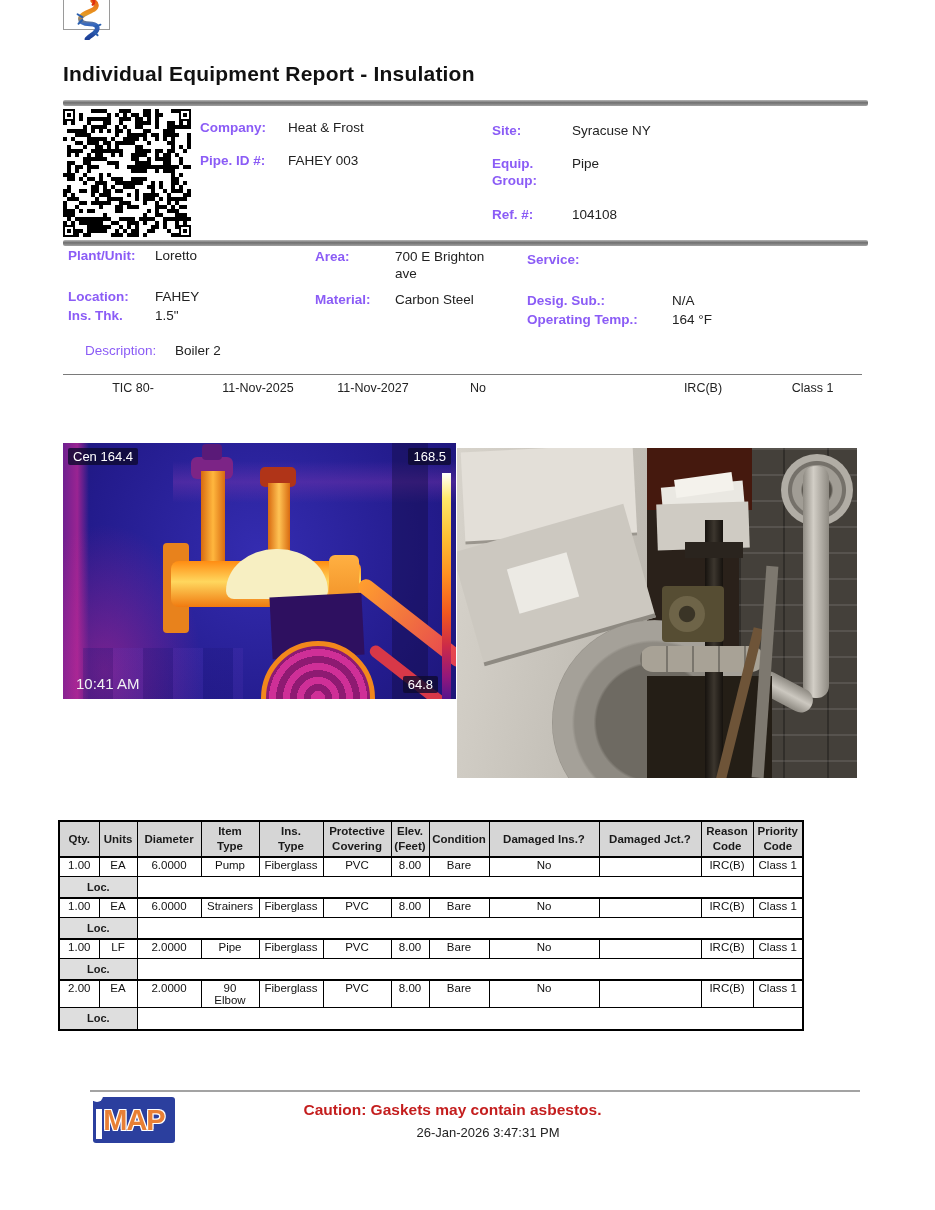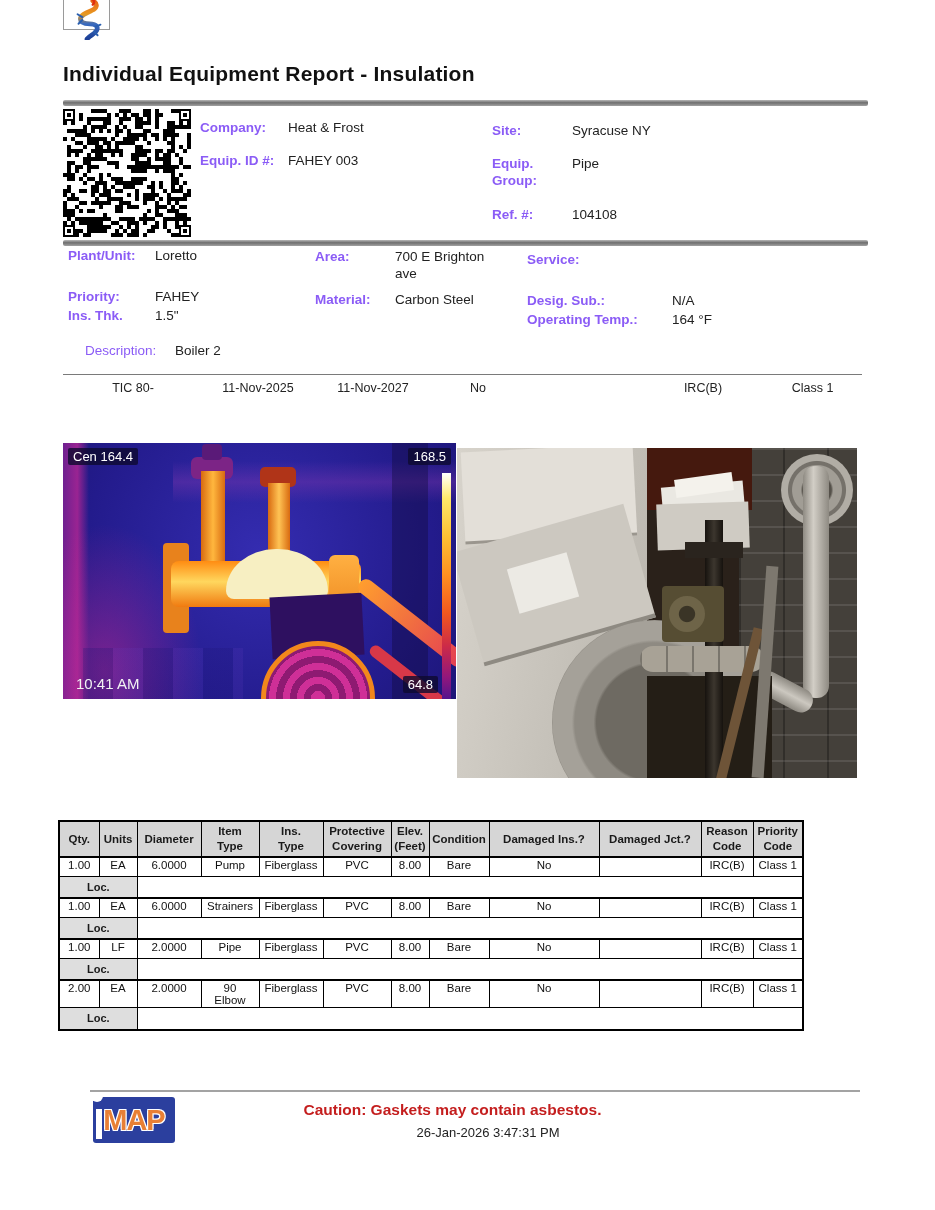--- a/index.html
+++ b/index.html
@@ -634,21 +634,21 @@
         <rect x="4" y="120" width="4" height="4" fill="#000"></rect>
         <rect x="116" y="116" width="12" height="12" fill="#000"></rect>
         <rect x="118" y="118" width="8" height="8" fill="#fff"></rect>
         <rect x="120" y="120" width="4" height="4" fill="#000"></rect>
       </svg></div>
 
   <div class="fline w88" style="left:200px; top:120px;">
     <span class="lbl">Company:</span><span class="val">Heat &amp; Frost</span>
   </div>
   <div class="fline w88" style="left:200px; top:153px;">
-    <span class="lbl">Equip. ID #:</span><span class="val">FAHEY 003</span>
+    <span class="lbl">Pipe. ID #:</span><span class="val">FAHEY 003</span>
   </div>
   <div class="fline w80" style="left:492px; top:123px;">
     <span class="lbl">Site:</span><span class="val">Syracuse NY</span>
   </div>
   <div class="fline w80" style="left:492px; top:156px;">
     <span class="lbl" style="width:70px; margin-right:10px;">Equip. Group:</span><span class="val">Pipe</span>
   </div>
   <div class="fline w80" style="left:492px; top:207px;">
     <span class="lbl">Ref. #:</span><span class="val">104108</span>
   </div>
@@ -658,21 +658,21 @@
   <div class="fline w87" style="left:68px; top:248px;">
     <span class="lbl">Plant/Unit:</span><span class="val">Loretto</span>
   </div>
   <div class="fline w80 valwrap" style="left:315px; top:249px;">
     <span class="lbl">Area:</span><span class="val">700 E Brighton ave</span>
   </div>
   <div class="fline w145" style="left:527px; top:252px;">
     <span class="lbl">Service:</span><span class="val"></span>
   </div>
   <div class="fline w87" style="left:68px; top:289px;">
-    <span class="lbl">Priority:</span><span class="val">FAHEY</span>
+    <span class="lbl">Location:</span><span class="val">FAHEY</span>
   </div>
   <div class="fline w80" style="left:315px; top:292px;">
     <span class="lbl">Material:</span><span class="val">Carbon Steel</span>
   </div>
   <div class="fline w145" style="left:527px; top:293px;">
     <span class="lbl">Desig. Sub.:</span><span class="val">N/A</span>
   </div>
   <div class="fline w87" style="left:68px; top:308px;">
     <span class="lbl">Ins. Thk.</span><span class="val">1.5"</span>
   </div>

